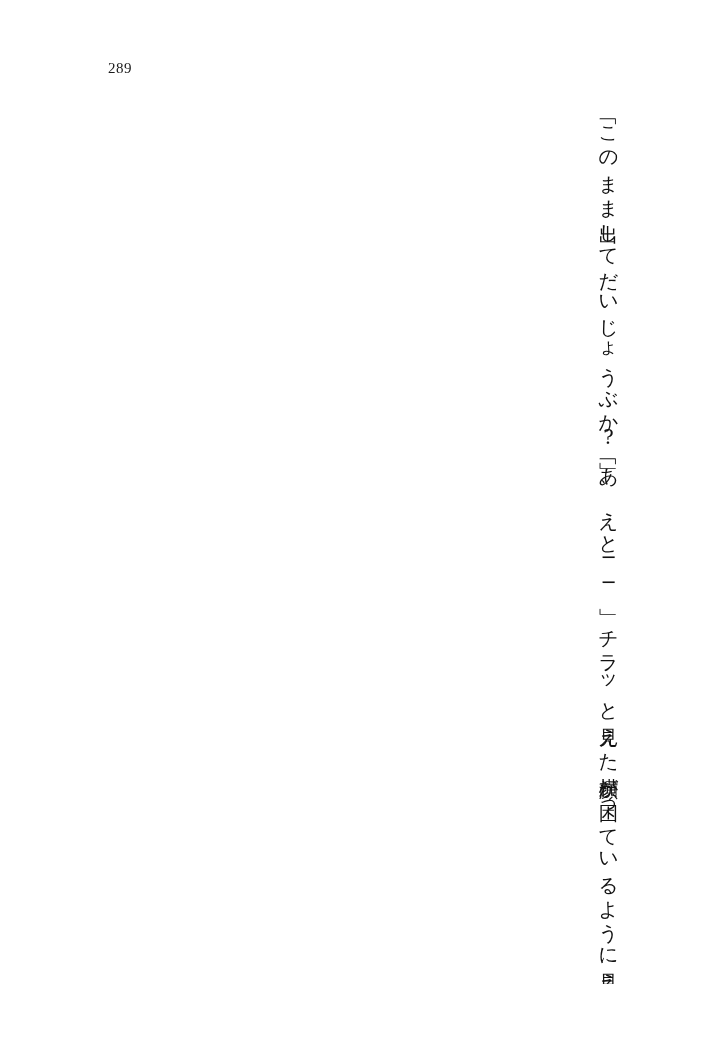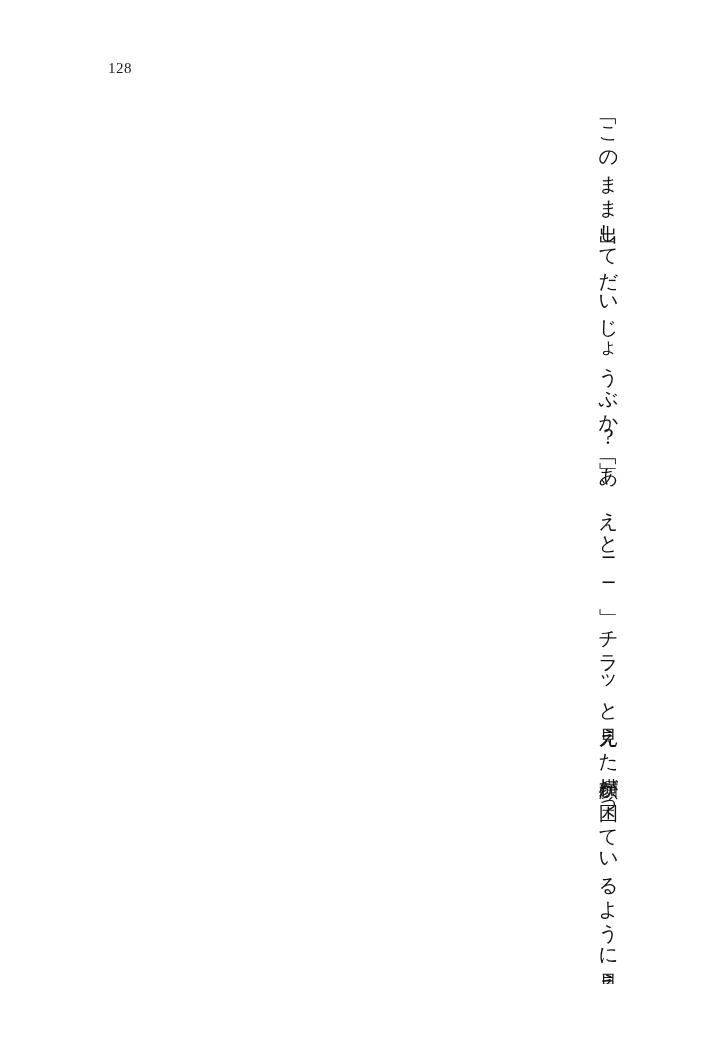--- a/index.html
+++ b/index.html
@@ -57,21 +57,21 @@
   }
   .line.indent {
     padding-top: 20px;
   }
 </style>
 </head>
 <body>
 
 <div class="page">
 
-  <div class="page-number">128</div>
+  <div class="page-number">289</div>
 
   <div class="text-block">
     <div class="line">「このまま出してだいじょうぶか?」</div>
     <div class="line">「あ、えと──」</div>
     <div class="line indent">チラッと見えた横顔が困っているように見え、安全ではないのだと理解する。</div>
 
   </div>
 
 </div>
 

